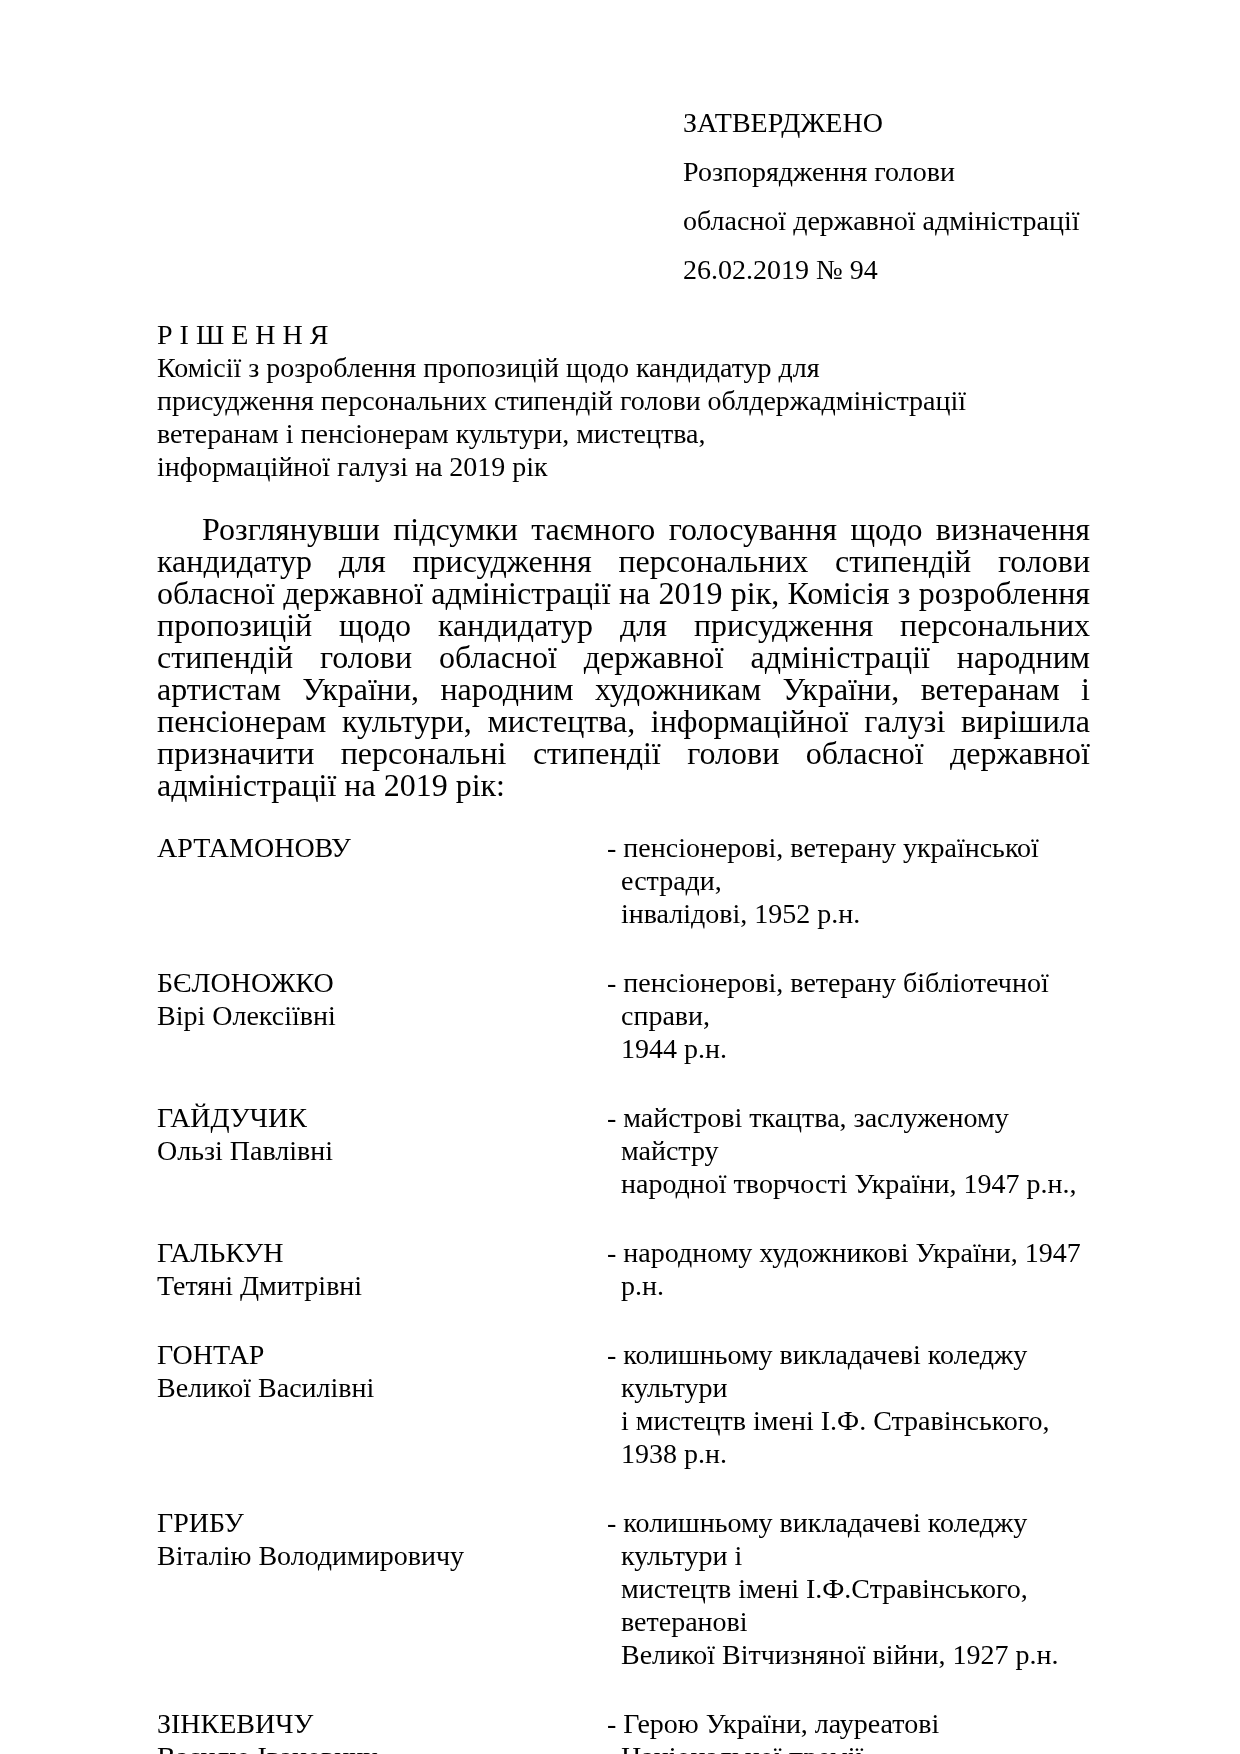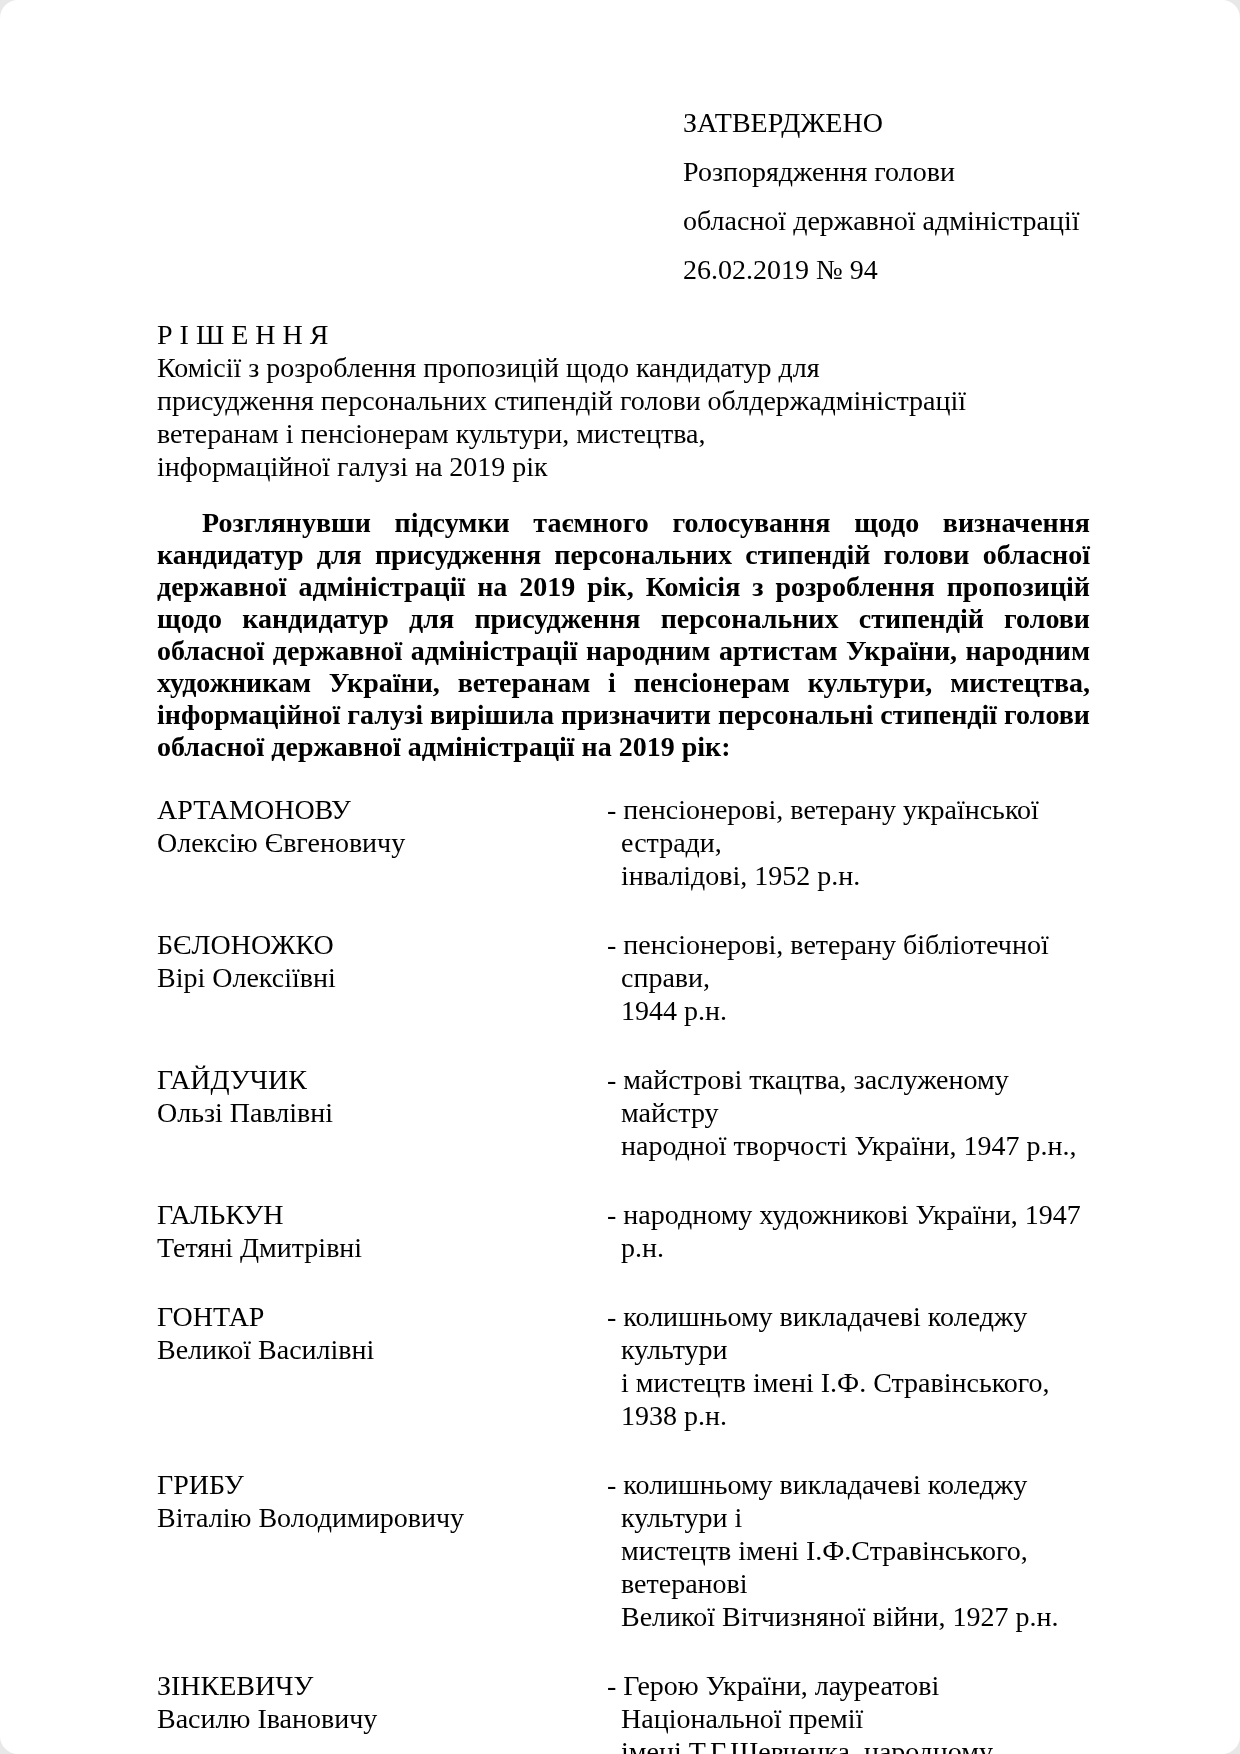--- a/index.html
+++ b/index.html
@@ -7,41 +7,39 @@
     position: relative;
     width: 1240px;
     height: 1754px;
     margin: 0 auto;
     background: #ffffff;
     color: #000000;
     font-family: "Liberation Serif", "DejaVu Serif", serif;
     box-sizing: border-box;
     padding: 0 150px 0 157px;
     overflow: hidden;
-    border-radius: 18px;
   }
   .approval-block {
     margin-left: 526px;
     padding-top: 98px;
     font-size: 28px;
     line-height: 49px;
   }
   .decision-heading-block {
     margin-top: 24px;
     text-align: left;
     font-size: 28px;
     line-height: 33px;
   }
   .body-paragraph {
-    margin-top: 24px;
-    font-size: 28px;
+    margin-top: 30px;
+    font-size: 32px;
     line-height: 32px;
     text-align: justify;
     text-indent: 45px;
-    font-weight: bold;
   }
   .recipients {
     margin-top: 30px;
     font-size: 28px;
     line-height: 33px;
   }
   .recipient {
     display: grid;
     grid-template-columns: 378px 1fr;
     margin-bottom: 36px;
@@ -74,21 +72,20 @@
     <div>інформаційної галузі на 2019 рік</div>
   </div>
 
   <div class="body-paragraph">Розглянувши підсумки таємного голосування щодо визначення кандидатур для присудження персональних стипендій голови обласної державної адміністрації на 2019 рік, Комісія з розроблення пропозицій щодо кандидатур для присудження персональних стипендій голови обласної державної адміністрації народним артистам України, народним художникам України, ветеранам і пенсіонерам культури, мистецтва, інформаційної галузі вирішила призначити персональні стипендії голови обласної державної адміністрації на 2019 рік:</div>
 
   <div class="recipients">
 
     <div class="recipient">
       <div>
         <div>АРТАМОНОВУ</div>
-        <div>Олексію Євгеновичу</div>
       </div>
       <div class="recipient-desc">- пенсіонерові, ветерану української естради,
 інвалідові, 1952 р.н.</div>
     </div>
 
     <div class="recipient">
       <div>
         <div>БЄЛОНОЖКО</div>
         <div>Вірі Олексіївні</div>
       </div>

